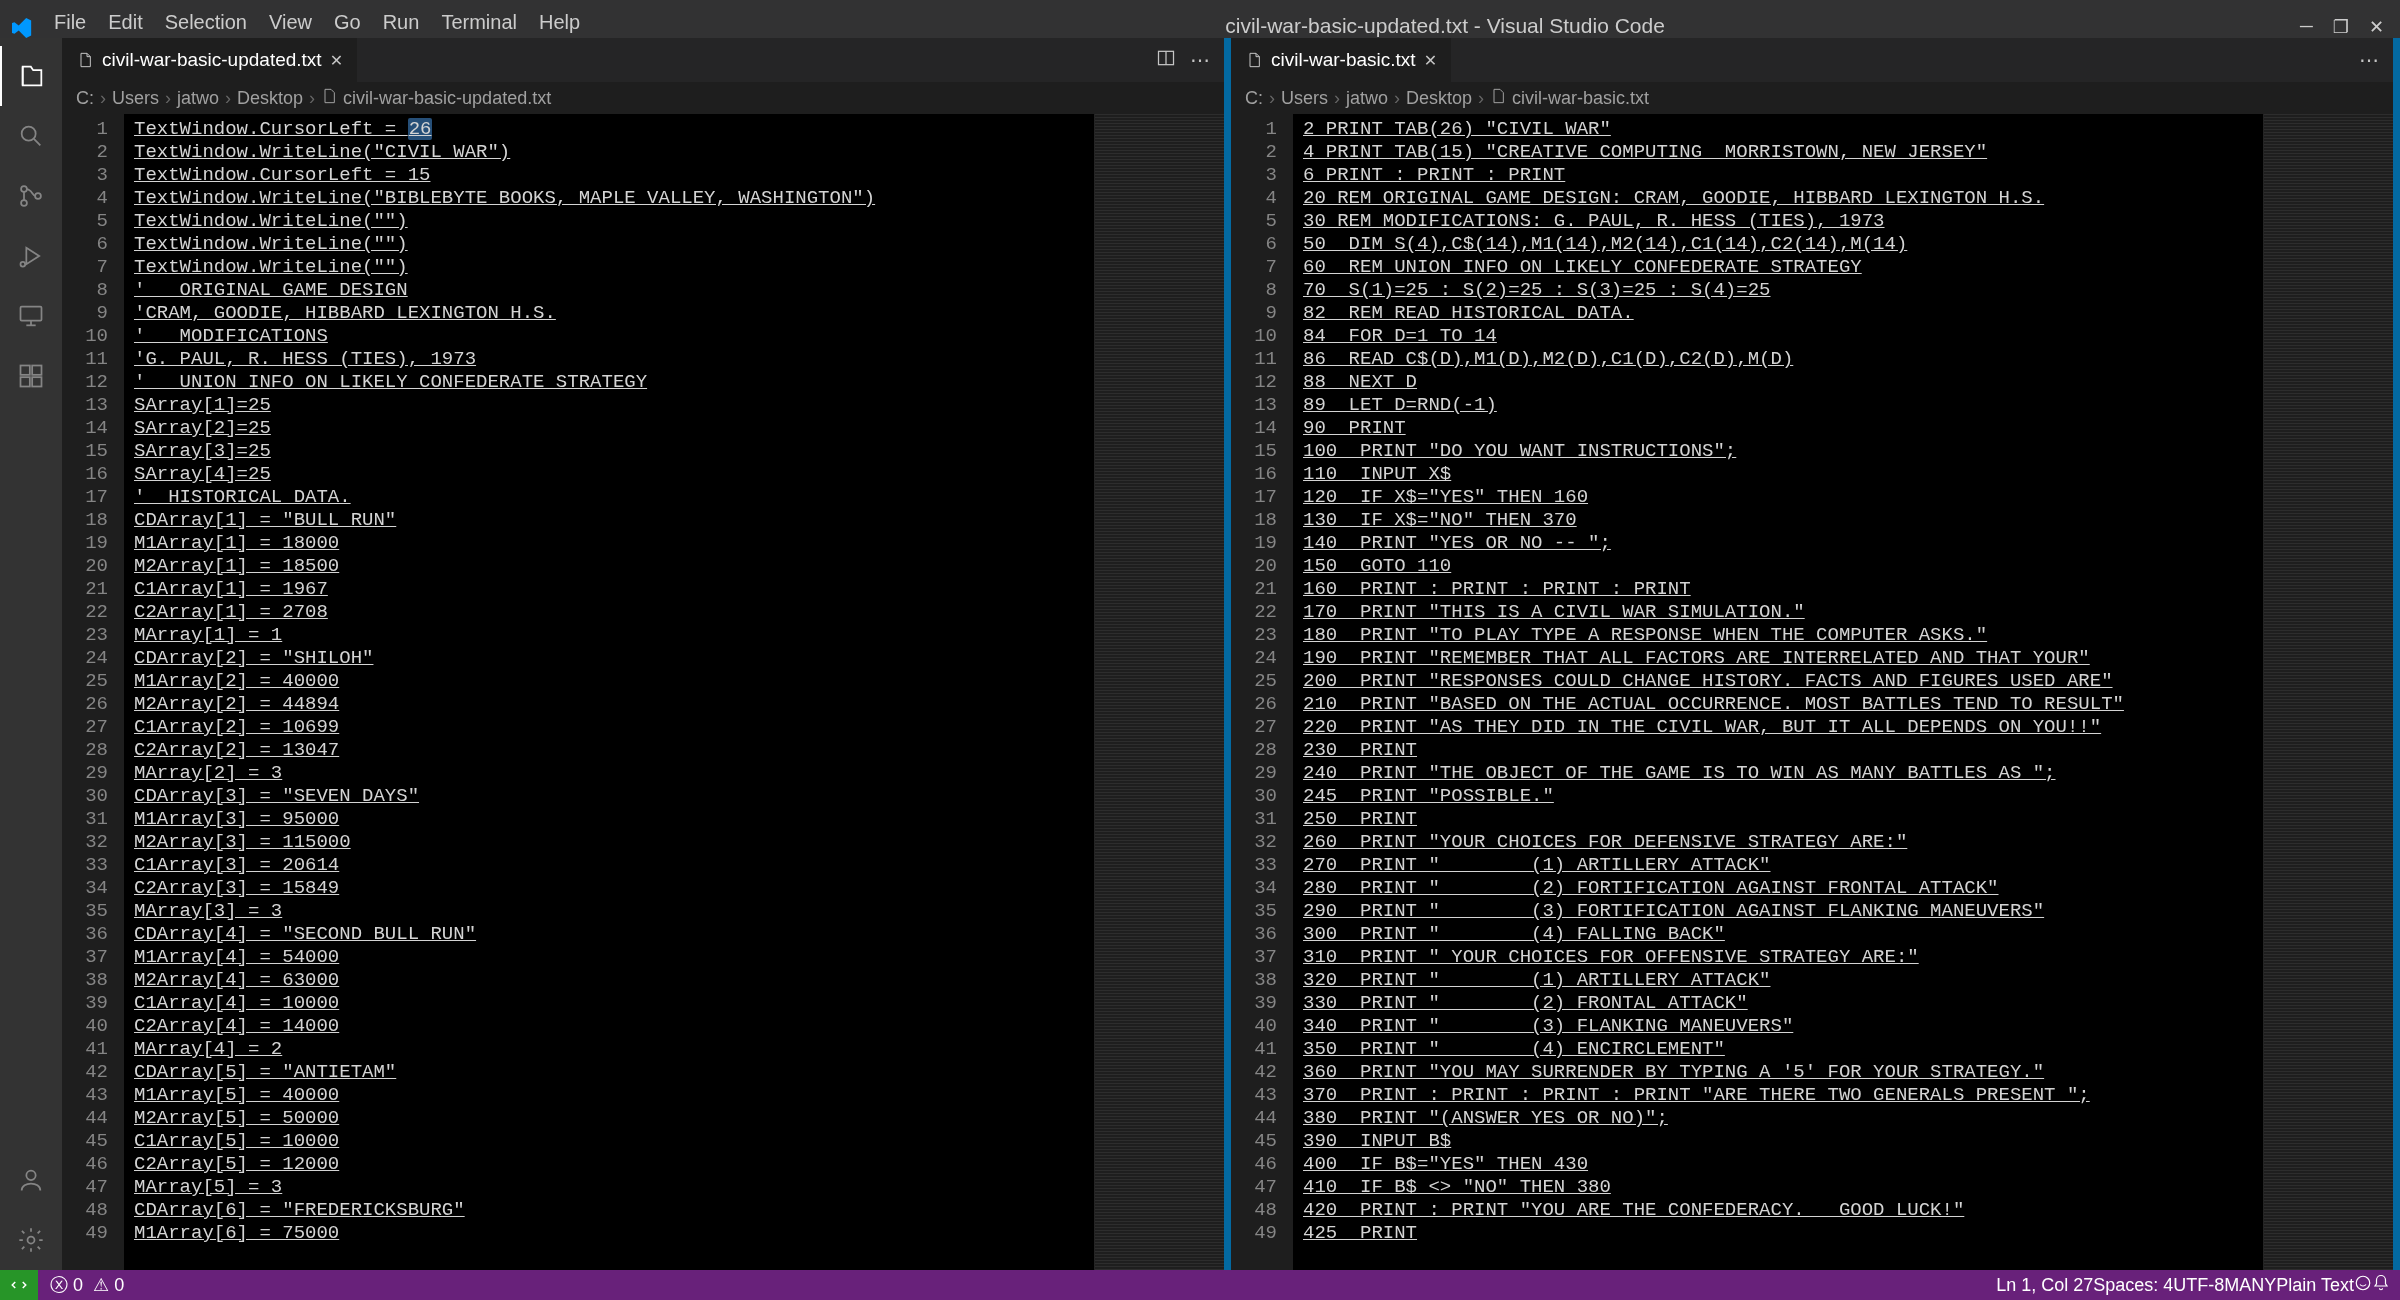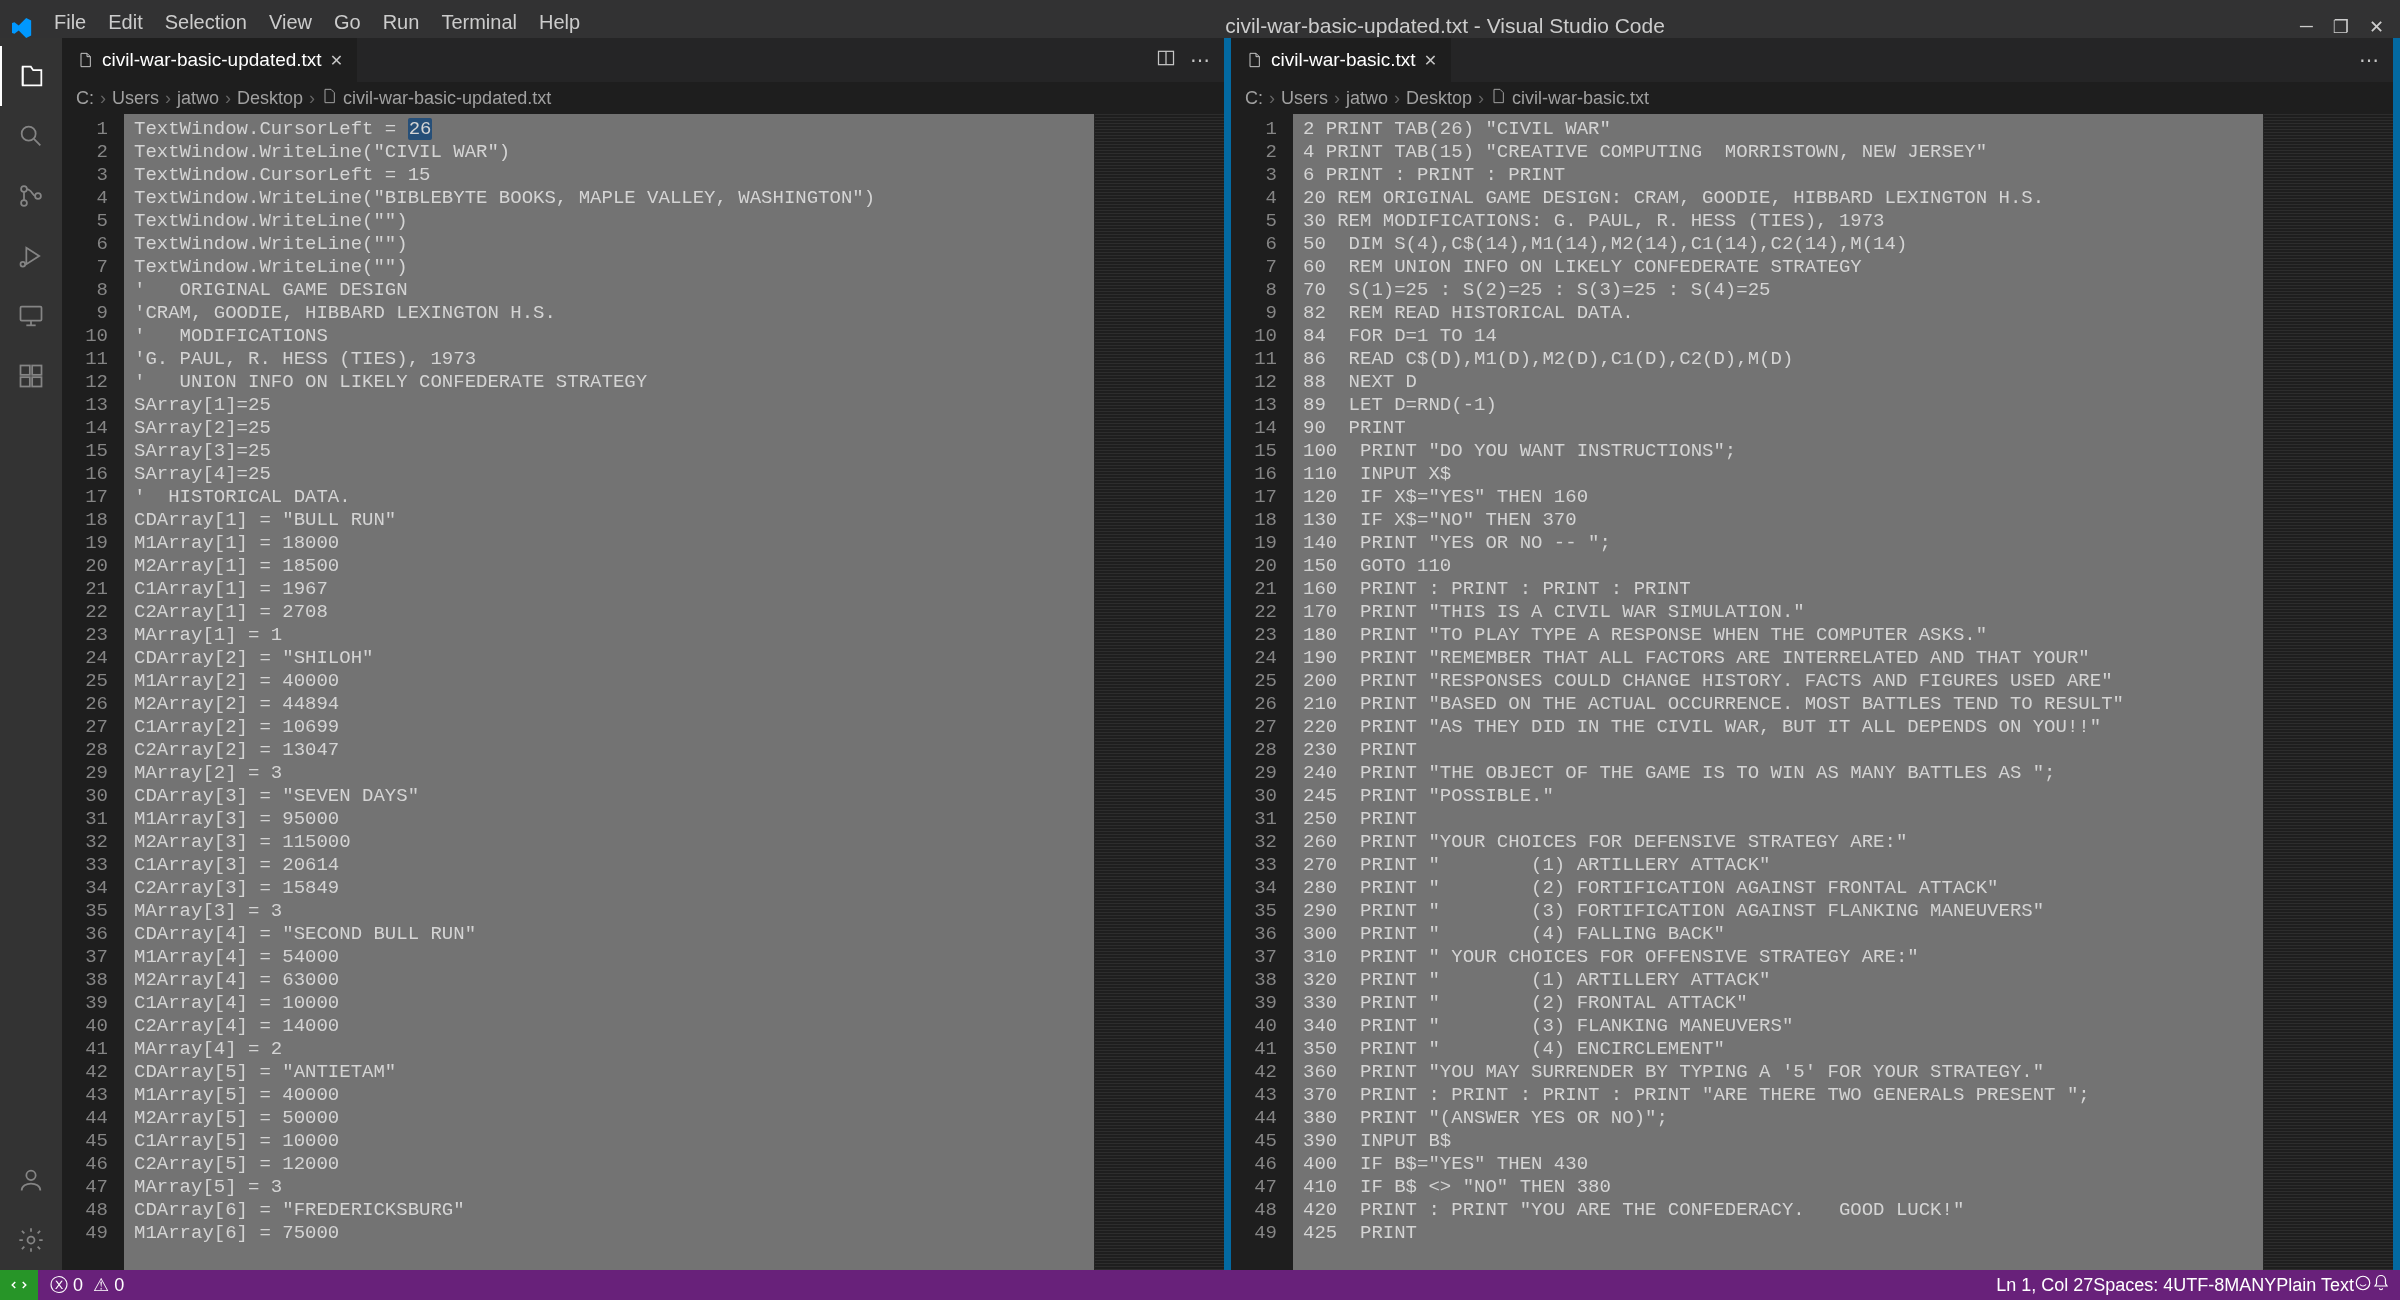--- a/index.html
+++ b/index.html
@@ -94,27 +94,28 @@
     width:62px;
     background:#1e1e1e;
     color:#858585;
     text-align:right;
     padding-right:16px;
     padding-top:4px;
     white-space:pre;
   }
   .code {
     flex:1;
-    background:#737373;
+    background:#000000;
     color:#d4d4d4;
     white-space:pre;
     padding-top:4px;
     padding-left:10px;
     overflow:hidden;
     min-width:0;
+    text-decoration:underline;
   }
   .minimap {
     width:130px;
     background:#1e1e1e;
     border-left:1px solid #2a2a2a;
     background-image: repeating-linear-gradient(
       to bottom,
       #3a3a3a 0, #3a3a3a 1px,
       transparent 1px, transparent 3px
     );

